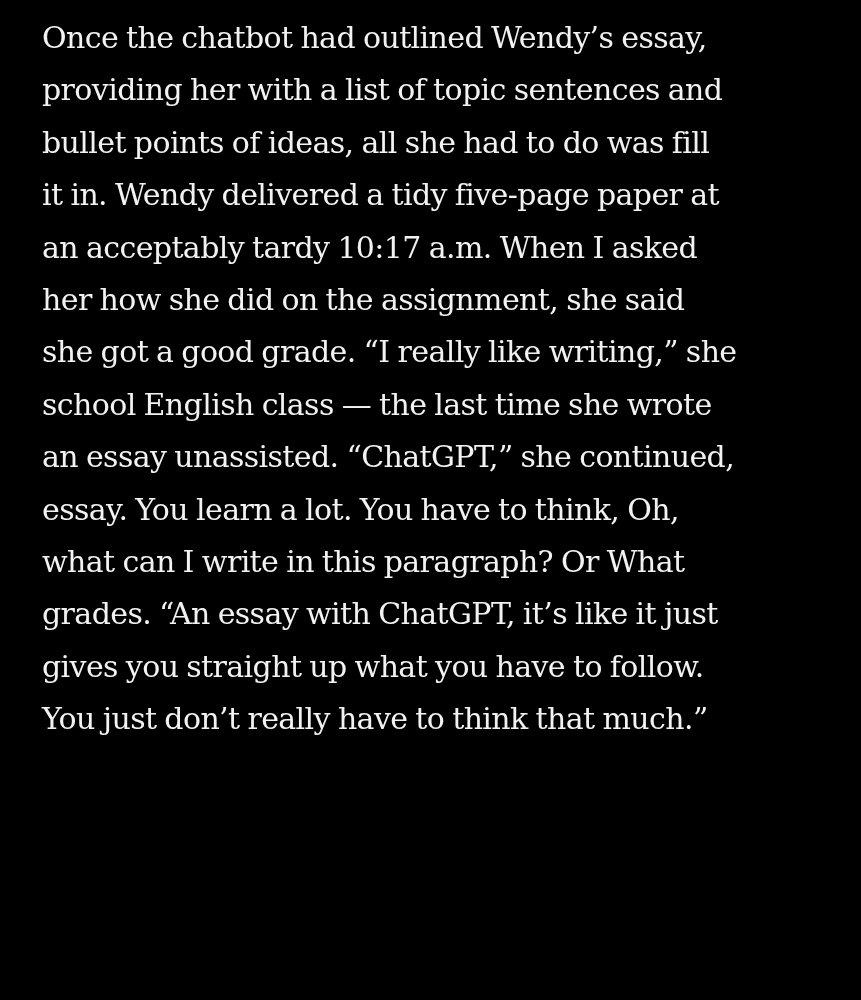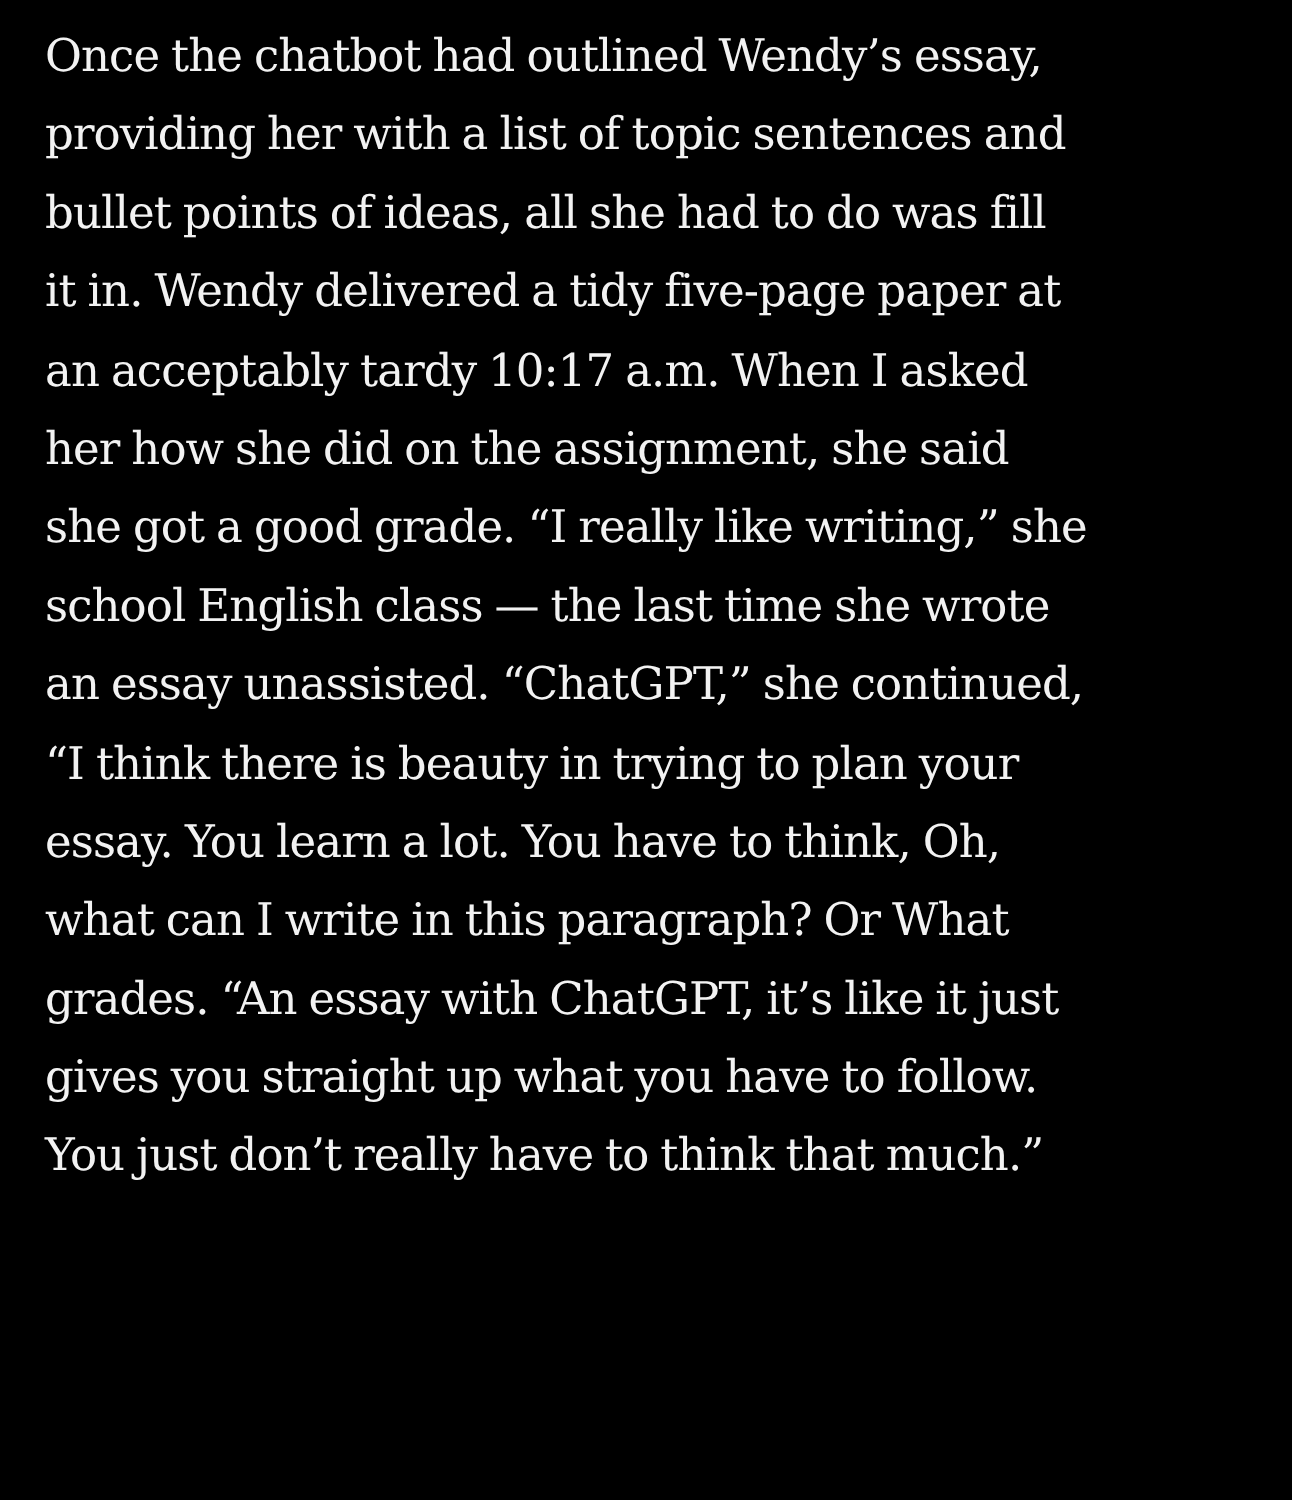--- a/index.html
+++ b/index.html
@@ -8,21 +8,21 @@
       background: #000000;
     }
     body {
       width: 861px;
       height: 1000px;
       overflow: hidden;
       position: relative;
     }
     .article {
       position: absolute;
-      left: 30px;
+      left: 42px;
       top: 12px;
       width: 800px;
       color: #f2f2f2;
       font-family: "DejaVu Serif", "Liberation Serif", serif;
       font-size: 30px;
       letter-spacing: -0.6px;
       word-spacing: -1px;
     }
     .line {
       display: block;
@@ -40,20 +40,19 @@
   <p style="margin:0" id="para">
       <span class="line"><span>Once the chatbot had outlined Wendy’s essay,</span></span>
       <span class="line"><span>providing her with a list of topic sentences and</span></span>
       <span class="line"><span>bullet points of ideas, all she had to do was fill</span></span>
       <span class="line"><span>it in. Wendy delivered a tidy five-page paper at</span></span>
       <span class="line"><span>an acceptably tardy 10:17 a.m. When I asked</span></span>
       <span class="line"><span>her how she did on the assignment, she said</span></span>
       <span class="line"><span>she got a good grade. “I really like writing,” she</span></span>
       <span class="line"><span>school English class — the last time she wrote</span></span>
       <span class="line"><span>an essay unassisted. “ChatGPT,” she continued,</span></span>
-      <span class="line"><span>“I think there is beauty in trying to plan your</span></span>
       <span class="line"><span>essay. You learn a lot. You have to think, </span><span class="it">Oh</span><span>,</span></span>
       <span class="line"><span class="it">what can I write in this paragraph?</span><span> Or </span><span class="it">What</span></span>
       <span class="line"><span>grades. “An essay with ChatGPT, it’s like it just</span></span>
       <span class="line"><span>gives you straight up what you have to follow.</span></span>
       <span class="line"><span>You just don’t really have to think that much.”</span></span>
     </p>
 </div>
 
 </body></html>

